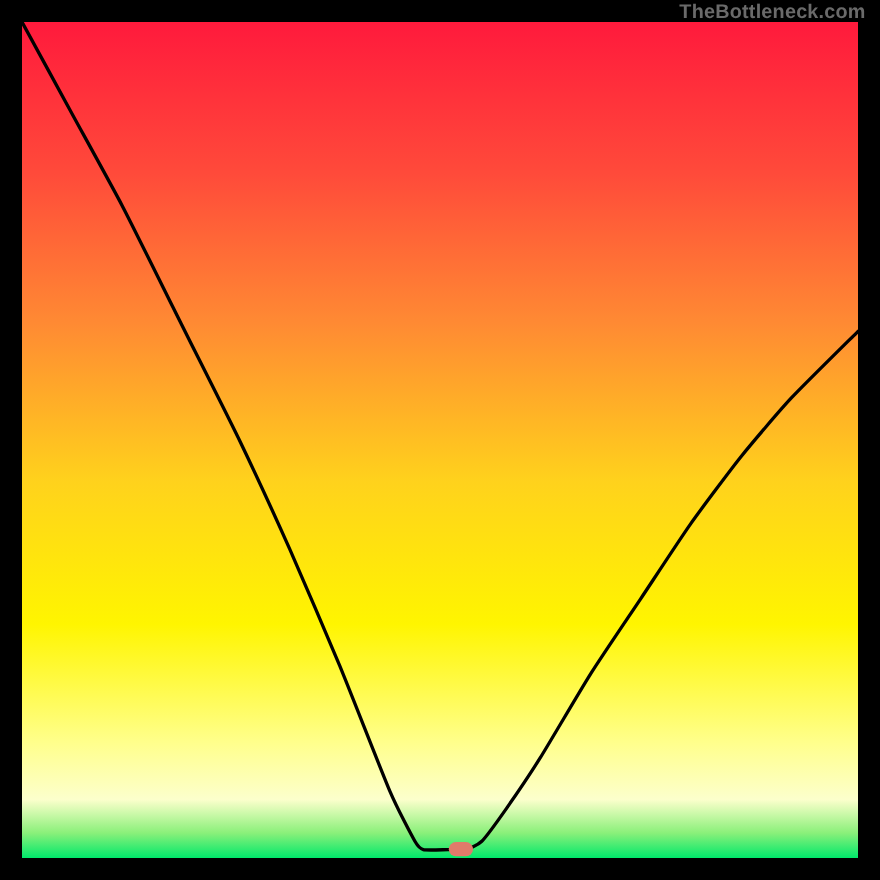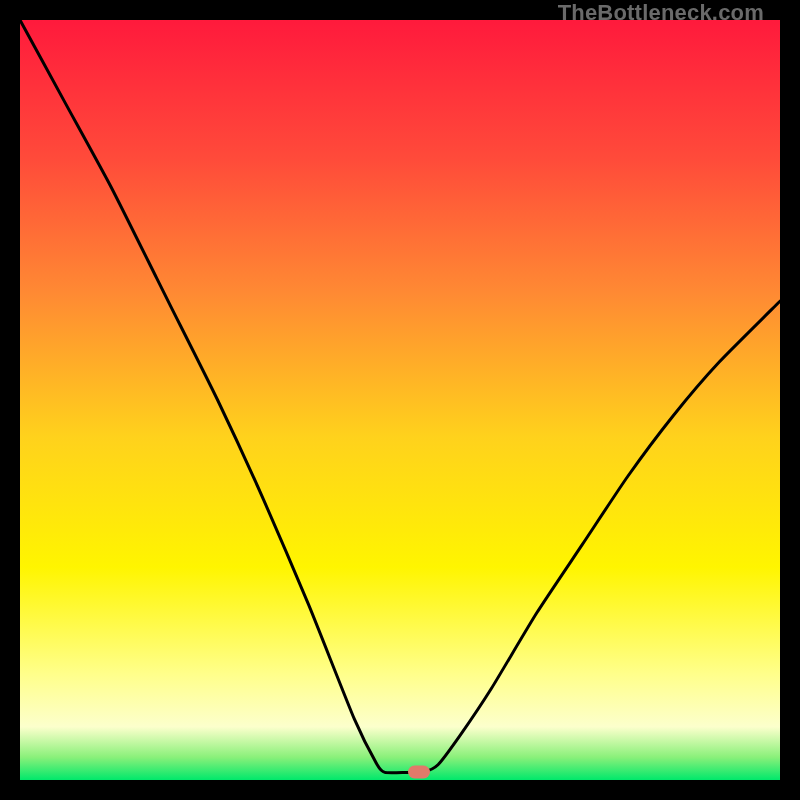--- a/index.html
+++ b/index.html
@@ -31,23 +31,23 @@
   .marker {
     position: absolute;
     width: 22px;
     height: 13px;
     border-radius: 7px;
     transform: translate(-50%, -50%);
   }
   .watermark {
     position: absolute;
     top: 0px;
-    right: 36px;
+    right: 13px;
     font-family: Arial, Helvetica, sans-serif;
-    font-size: 22px;
+    font-size: 18px;
     font-weight: 600;
     color: #6a6a6a;
     letter-spacing: 0.2px;
   }
 </style>
 </head>
 <body>
 
 <div class="frame">
 

